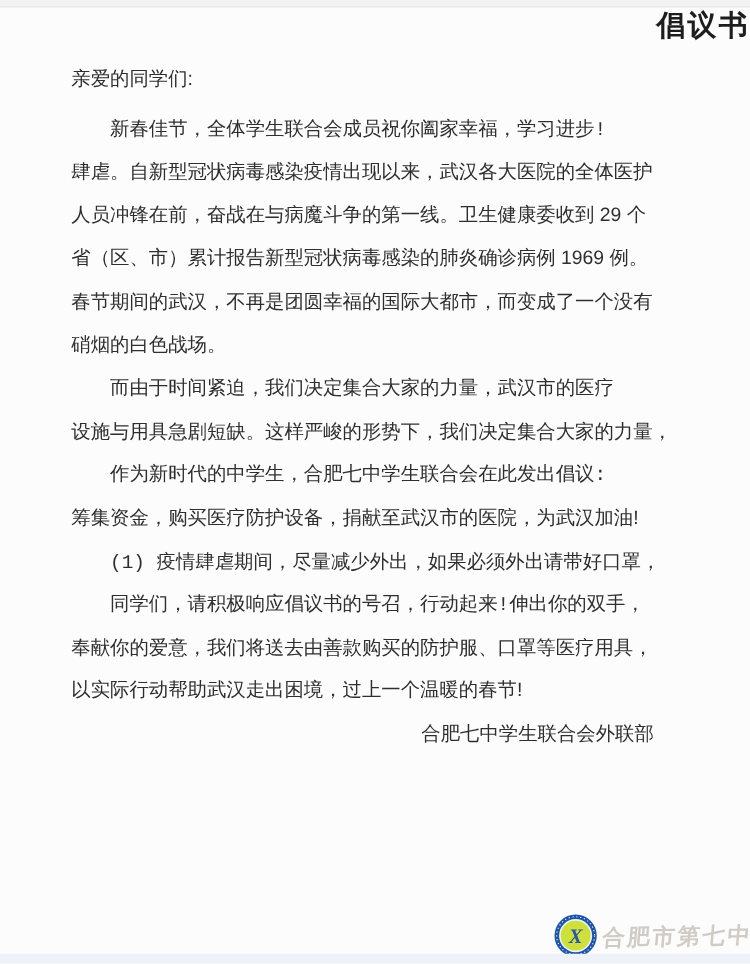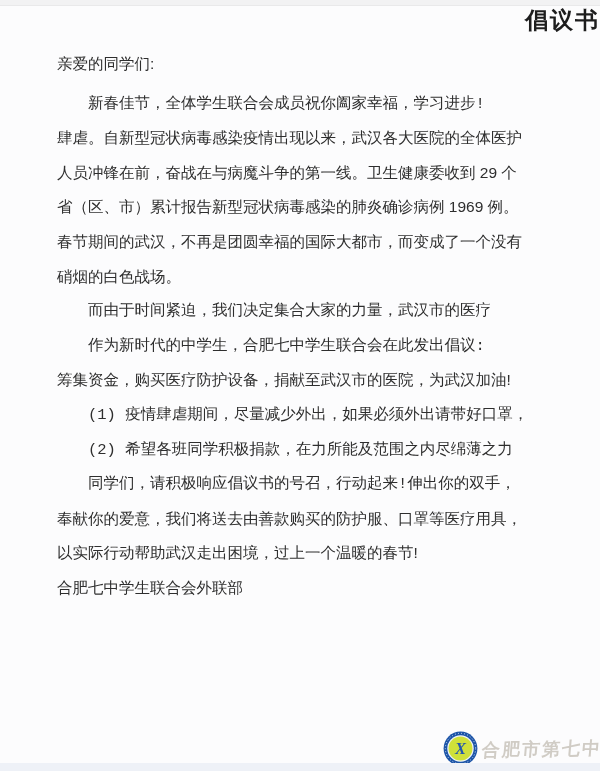--- a/index.html
+++ b/index.html
@@ -25,21 +25,21 @@
     font-size:23px; font-weight:bold; color:#1d1d1d;
     letter-spacing:2px;
   }
   .content {
     position:absolute; top:47px; left:57px; width:482px;
     font-size:15.5px; line-height:34.6px;
   }
   .line { white-space:nowrap; }
   .indent { text-indent:2em;font-family:Liberation Mono, monospace; }
   .salutation { margin-bottom:5px; }
-  .signature { text-align:left; padding-right:16px; }
+  .signature { text-align:right; padding-right:16px; }
   .watermark-logo {
     position:absolute; left:443px; top:731px;
     width:35px; height:35px;
   }
   .watermark-text {
     position:absolute; left:482px; top:737px;
     font-size:18px; font-weight:600;
     color:#a59d8e; opacity:0.5;
     letter-spacing:2px;
     transform:skewX(-6deg) rotate(-1deg);
@@ -55,24 +55,24 @@
 
 <div class="content">
   <div class="line salutation">亲爱的同学们:</div>
   <div class="line indent">新春佳节，全体学生联合会成员祝你阖家幸福，学习进步!</div>
   <div class="line">肆虐。自新型冠状病毒感染疫情出现以来，武汉各大医院的全体医护</div>
   <div class="line">人员冲锋在前，奋战在与病魔斗争的第一线。卫生健康委收到 29 个</div>
   <div class="line">省（区、市）累计报告新型冠状病毒感染的肺炎确诊病例 1969 例。</div>
   <div class="line">春节期间的武汉，不再是团圆幸福的国际大都市，而变成了一个没有</div>
   <div class="line">硝烟的白色战场。</div>
   <div class="line indent">而由于时间紧迫，我们决定集合大家的力量，武汉市的医疗</div>
+  <div class="line">设施与用具急剧短缺。这样严峻的形势下，我们决定集合大家的力量，</div>
   <div class="line indent">作为新时代的中学生，合肥七中学生联合会在此发出倡议:</div>
   <div class="line">筹集资金，购买医疗防护设备，捐献至武汉市的医院，为武汉加油!</div>
   <div class="line indent">(1) 疫情肆虐期间，尽量减少外出，如果必须外出请带好口罩，</div>
-  <div class="line indent">(2) 希望各班同学积极捐款，在力所能及范围之内尽绵薄之力</div>
   <div class="line indent">同学们，请积极响应倡议书的号召，行动起来!伸出你的双手，</div>
   <div class="line">奉献你的爱意，我们将送去由善款购买的防护服、口罩等医疗用具，</div>
   <div class="line">以实际行动帮助武汉走出困境，过上一个温暖的春节!</div>
   <div class="line signature">合肥七中学生联合会外联部</div>
 </div>
 
 <svg class="watermark-logo" viewBox="0 0 36 36" xmlns="http://www.w3.org/2000/svg">
   <circle cx="18" cy="18" r="17.4" fill="#1d55a8"></circle>
   <circle cx="18" cy="18" r="15.6" fill="none" stroke="#eef3fa" stroke-width="0.9" stroke-dasharray="1 2.2"></circle>
   <circle cx="18" cy="18" r="13.6" fill="#eef3fa"></circle>

